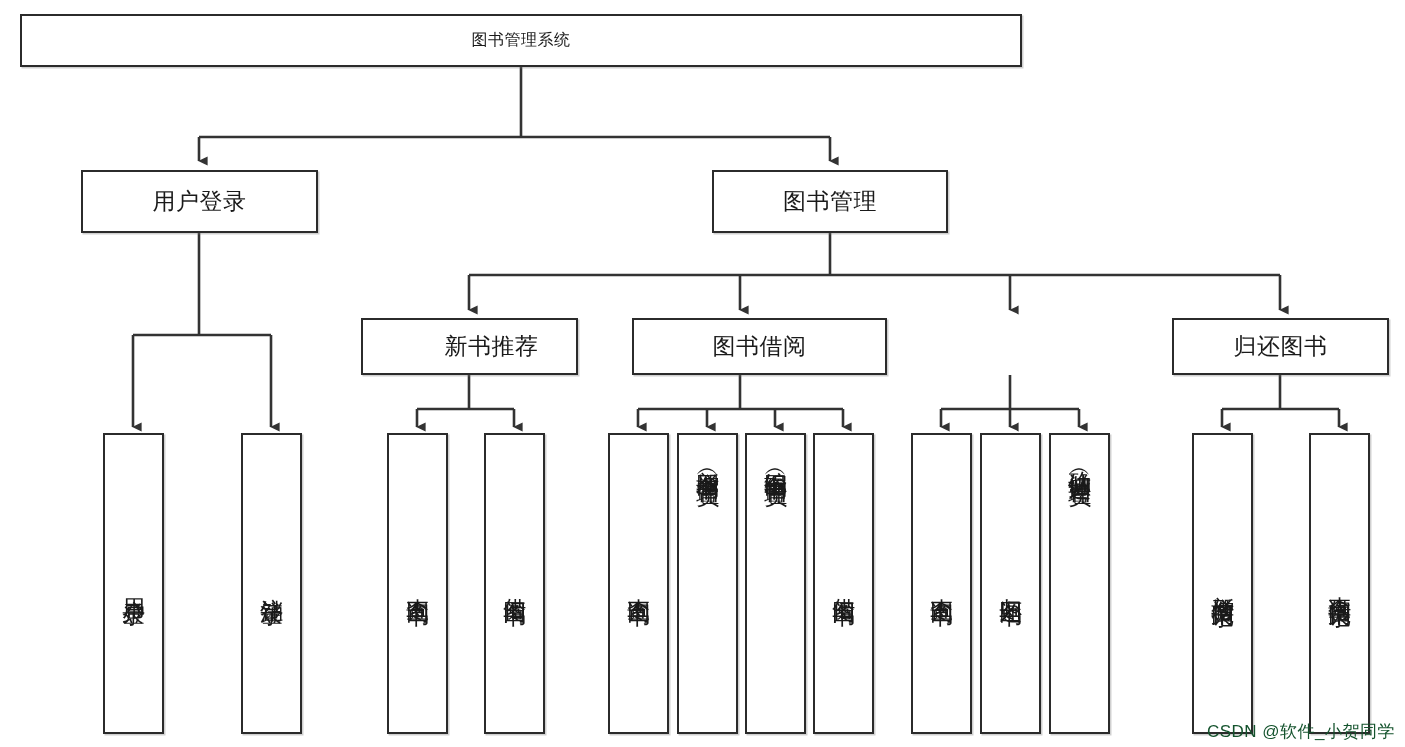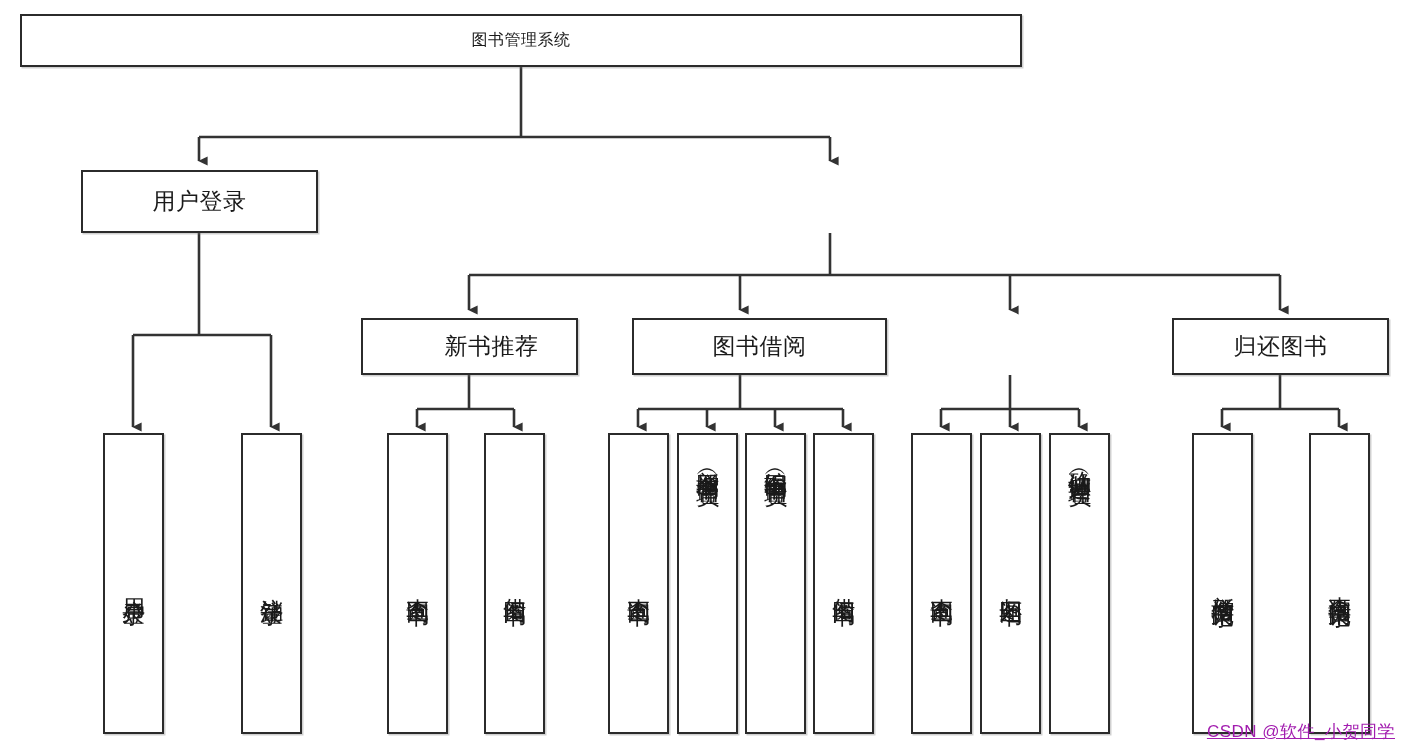--- a/index.html
+++ b/index.html
@@ -62,25 +62,24 @@
   }
   .node.vert.short {
     align-items: center;
     padding-top: 0;
   }
   .watermark {
     position: absolute;
     right: 10px;
     bottom: 4px;
     font-size: 17px;
-    color: #a21caf;
+    color: #14532d;
     letter-spacing: 0.5px;
     user-select: none;
     white-space: nowrap;
-    text-decoration: underline;
   }
 </style>
 </head>
 <body>
 
 <div id="canvas">
 
   <svg class="wires" viewBox="0 0 1405 747">
     <defs>
       <marker id="arrow" markerWidth="11" markerHeight="11" refX="5" refY="8.6" orient="auto" markerUnits="userSpaceOnUse">
@@ -132,20 +131,23 @@
   </svg>
 
   <div class="node root horiz" style="left:20px; top:14px; width:1002px; height:53px;">
     <span class="lbl">图书管理系统</span>
   </div>
 
   <div class="node horiz" style="left:81px; top:170px; width:237px; height:63px;">
     <span class="lbl">用户登录</span>
   </div>
 
+  <div class="node horiz" style="left:712px; top:170px; width:236px; height:63px;">
+    <span class="lbl">图书管理</span>
+  </div>
 
   <div class="node horiz" style="left:361px; top:318px; width:217px; height:57px;padding-left:44px;">
     <span class="lbl">新书推荐</span>
   </div>
 
   <div class="node horiz" style="left:632px; top:318px; width:255px; height:57px;">
     <span class="lbl">图书借阅</span>
   </div>
 
 

